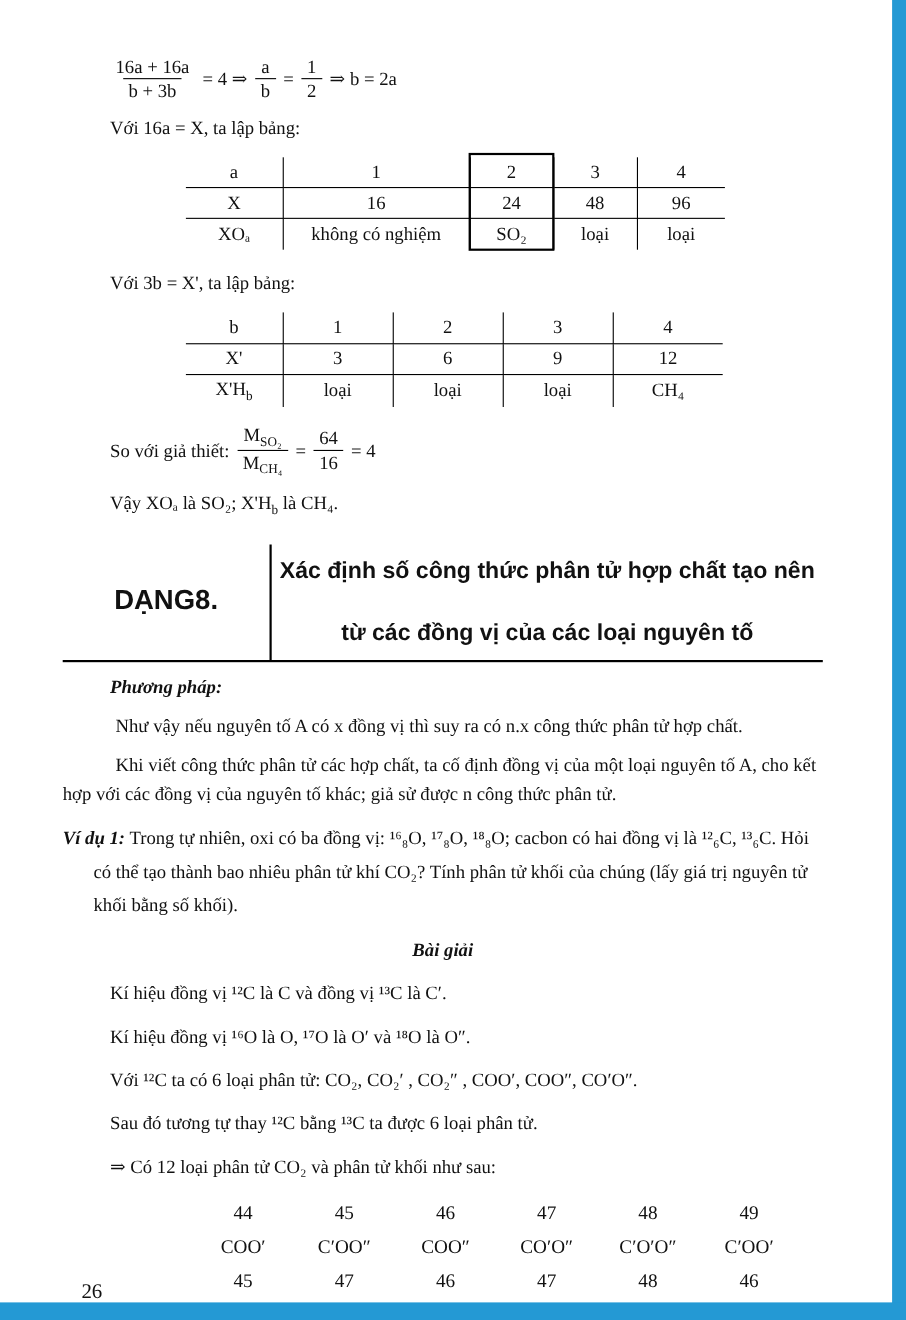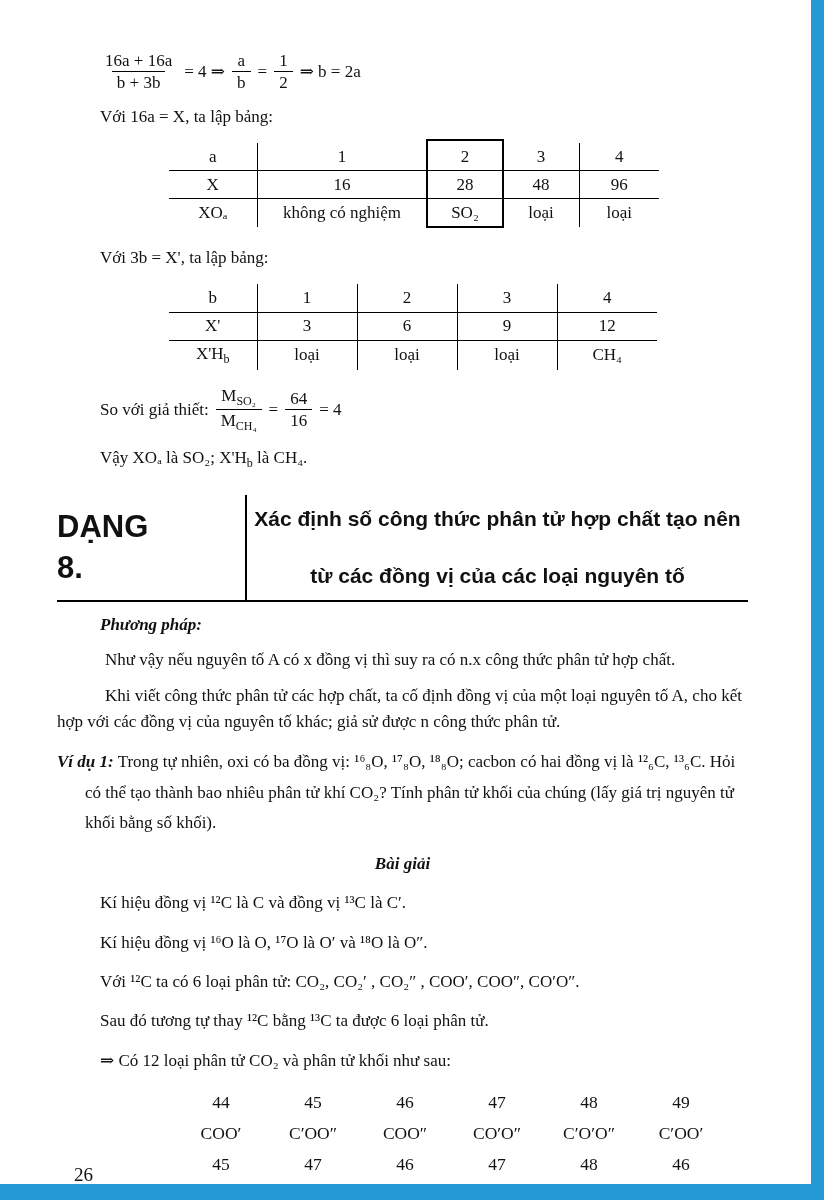--- a/index.html
+++ b/index.html
@@ -28,22 +28,22 @@
   
   .tbl-wrap { position: relative; display: inline-block; margin: 4px 0 4px 112px; }
   table.vtable { border-collapse: collapse; font-size: 17px; }
   table.vtable td { border-right: 1px solid #000; text-align: center; padding: 3px 6px; height: 28px; }
   table.vtable td:last-child { border-right: none; }
   table.vtable tr.rule td { border-bottom: 1px solid #000; }
   .hl { position: absolute; border: 2px solid #000; top: -4px; bottom: -1px; left: 257px; width: 78px; pointer-events: none; }
 
   
   .dang { display: flex; align-items: stretch; border-bottom: 2.5px solid #000; margin: 22px 0 10px 0; }
-  .dang-left { width: 188px; display: flex; flex-direction: column; align-items: flex-start; justify-content: center;
-    font-family: "Liberation Sans", "DejaVu Sans", sans-serif; font-weight: bold; font-size: 31px; line-height: 1.35; padding: 8px 0; }
+  .dang-left { width: 188px; display: flex; align-items: center; justify-content: center;
+    font-family: "Liberation Sans", "DejaVu Sans", sans-serif; font-weight: bold; font-size: 25px; line-height: 1.35; padding: 8px 0; }
   .dang-div { width: 2px; background: #000; }
   .dang-title { flex: 1; display: flex; flex-direction: column; align-items: center; justify-content: center;
     font-family: "Liberation Sans", "DejaVu Sans", sans-serif; font-weight: bold; font-size: 21px; line-height: 1.5; text-align: center; padding: 8px 4px; gap: 26px; }
 
   .bi { font-weight: bold; font-style: italic; }
   .center { text-align: center; }
   .sol { margin: 13px 0; }
   .example { padding-left: 28px; text-indent: -28px; margin: 12px 0; line-height: 1.8; }
   .example2 { margin: 12px 0; line-height: 1.8; }
 
@@ -94,21 +94,21 @@
           <tr class="rule">
         <td>a</td>
         <td>1</td>
         <td>2</td>
         <td>3</td>
         <td>4</td>
       </tr>
       <tr class="rule">
         <td>X</td>
         <td>16</td>
-        <td>28</td>
+        <td>24</td>
         <td>48</td>
         <td>96</td>
       </tr>
       <tr>
         <td>XOₐ</td>
         <td>không có nghiệm</td>
         <td>SO₂</td>
         <td>loại</td>
         <td>loại</td>
       </tr>

